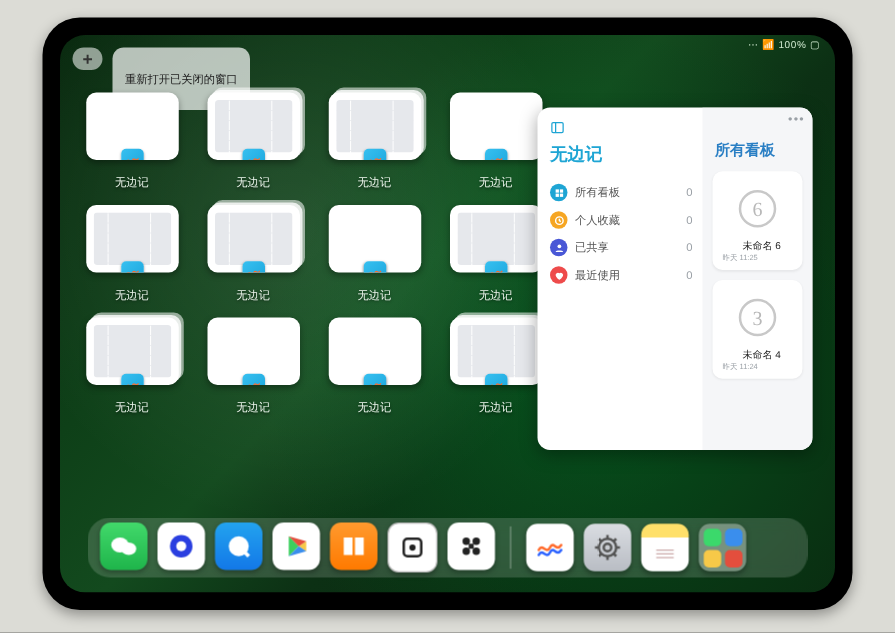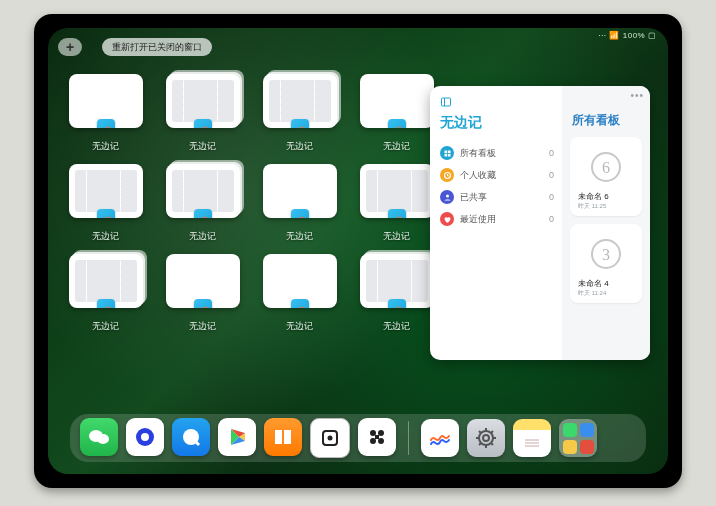--- a/index.html
+++ b/index.html
@@ -1,25 +1,25 @@
 <!DOCTYPE html>
 <html><head>
 <meta charset="utf-8">
 <style>
   html, body { margin:0; padding:0; background:#dcdcd6; font-family:-apple-system,"PingFang SC","Helvetica Neue",Arial,sans-serif; }
   .frame { position:relative; width:716px; height:506px; margin:0 auto; }
-  .ipad { position:absolute; left:34px; top:14px; width:648px; height:474px; background:#000; border-radius:18px; box-shadow:0 4px 10px rgba(0,0,0,.35); }
+  .ipad { position:absolute; left:34px; top:14px; width:648px; height:474px; background:#000; border-radius:30px; box-shadow:0 4px 10px rgba(0,0,0,.35); }
   .screen { position:absolute; left:14px; top:14px; right:14px; bottom:14px; border-radius:20px; overflow:hidden;
             background:
               radial-gradient(circle at 30% 35%, rgba(255,255,255,.10) 0%, transparent 45%),
               radial-gradient(circle at 70% 60%, rgba(0,120,40,.50) 0%, transparent 55%),
               linear-gradient(135deg,#0a2a10 0%, #0e4018 30%, #134a1e 45%, #0c3014 60%, #0a2a10 80%); }
   .statusbar { position:absolute; top:3px; right:12px; color:#cfe8cf; font-size:8px; letter-spacing:.5px; }
   .add-btn { position:absolute; left:10px; top:10px; width:24px; height:18px; border-radius:9px; background:rgba(255,255,255,.55); display:flex; align-items:center; justify-content:center; font-size:14px; color:#333; font-weight:700; }
-  .reopen-pill { position:absolute; left:54px; top:10px; height:18px; padding:0 10px; border-radius:9px; background:rgba(255,255,255,.70); font-size:9px; color:#222; display:flex; align-items:center; }
+  .reopen-pill { position:absolute; left:42px; top:10px; height:18px; padding:16px 10px; border-radius:9px; background:rgba(255,255,255,.70); font-size:9px; color:#222; display:flex; align-items:center; }
   .stage { position:absolute; left:18px; top:46px; width:370px; height:360px; display:grid; grid-template-columns:repeat(4,1fr); grid-auto-rows:86px; column-gap:18px; row-gap:4px; }
   .tile { display:flex; flex-direction:column; align-items:center; }
   .thumb { position:relative; width:74px; height:54px; border-radius:8px; background:#fff; box-shadow:0 2px 5px rgba(0,0,0,.35); overflow:hidden; }
   .thumb.blank { background:#fff; }
   .thumb.grid::before { content:""; position:absolute; left:6px; right:6px; top:6px; bottom:6px; background:
      linear-gradient(to right,#e6e8ec 33%,transparent 33%,transparent 34%, #e6e8ec 34%) 0 0/34px 100% repeat-x,
      linear-gradient(to bottom,#eef0f3 0, #eef0f3 1px, transparent 1px) 0 0/100% 8px; border-radius:3px; }
   .thumb.stack { box-shadow:2px -2px 0 0 rgba(255,255,255,.8),4px -4px 0 0 rgba(255,255,255,.55),0 2px 5px rgba(0,0,0,.35); }
   .appicon { position:absolute; left:50%; bottom:-9px; transform:translateX(-50%); width:18px; height:18px; border-radius:4px; background:linear-gradient(135deg,#37c0f0,#1ba5dc); display:flex; align-items:center; justify-content:center; box-shadow:0 1px 2px rgba(0,0,0,.4); }
   .appicon svg { width:12px; height:12px; }
@@ -34,21 +34,21 @@
   .dot svg { width:9px; height:9px; }
   .dot.blue  { background:#1ea5d4; }
   .dot.orng  { background:#f6a623; }
   .dot.prpl  { background:#4957d6; }
   .dot.red   { background:#ee4b4b; }
   .panel-right { flex:1; background:#f5f6f8; padding:8px 8px 0 8px; position:relative; }
   .panel-dots { position:absolute; top:4px; right:6px; color:#9aa0a6; letter-spacing:1px; font-size:10px; }
   .panel-h2 { color:#2a7fc4; font-size:12px; font-weight:700; margin:18px 0 8px 2px; }
   .card { background:#fff; border-radius:8px; margin-bottom:8px; padding:6px 8px 5px 8px; box-shadow:0 1px 2px rgba(0,0,0,.06); }
   .sketch { height:48px; display:flex; align-items:center; justify-content:center; }
-  .card-caption { font-size:8px; color:#222; }
+  .card-caption { font-size:8px; color:#222;margin-left:16px; }
   .card-sub { font-size:6px; color:#9aa0a6; }
   .dock { position:absolute; left:22px; right:22px; bottom:12px; height:48px; border-radius:18px; background:rgba(255,255,255,.16); backdrop-filter:blur(6px); display:flex; align-items:center; padding:0 10px; gap:8px; }
   .dock .spacer { width:1px; height:34px; background:rgba(255,255,255,.35); margin:0 4px; border-radius:1px; }
   .dico { width:38px; height:38px; border-radius:9px; display:flex; align-items:center; justify-content:center; box-shadow:0 2px 4px rgba(0,0,0,.3); }
   .dico svg { width:24px; height:24px; }
   .dico.wechat  { background:linear-gradient(#42d96b,#1fb54b); }
   .dico.qplay   { background:#fff; }
   .dico.qq      { background:linear-gradient(#23a3ef,#1378e8); }
   .dico.play    { background:#fff; }
   .dico.books   { background:linear-gradient(#ff9a2e,#ff7a00); }

